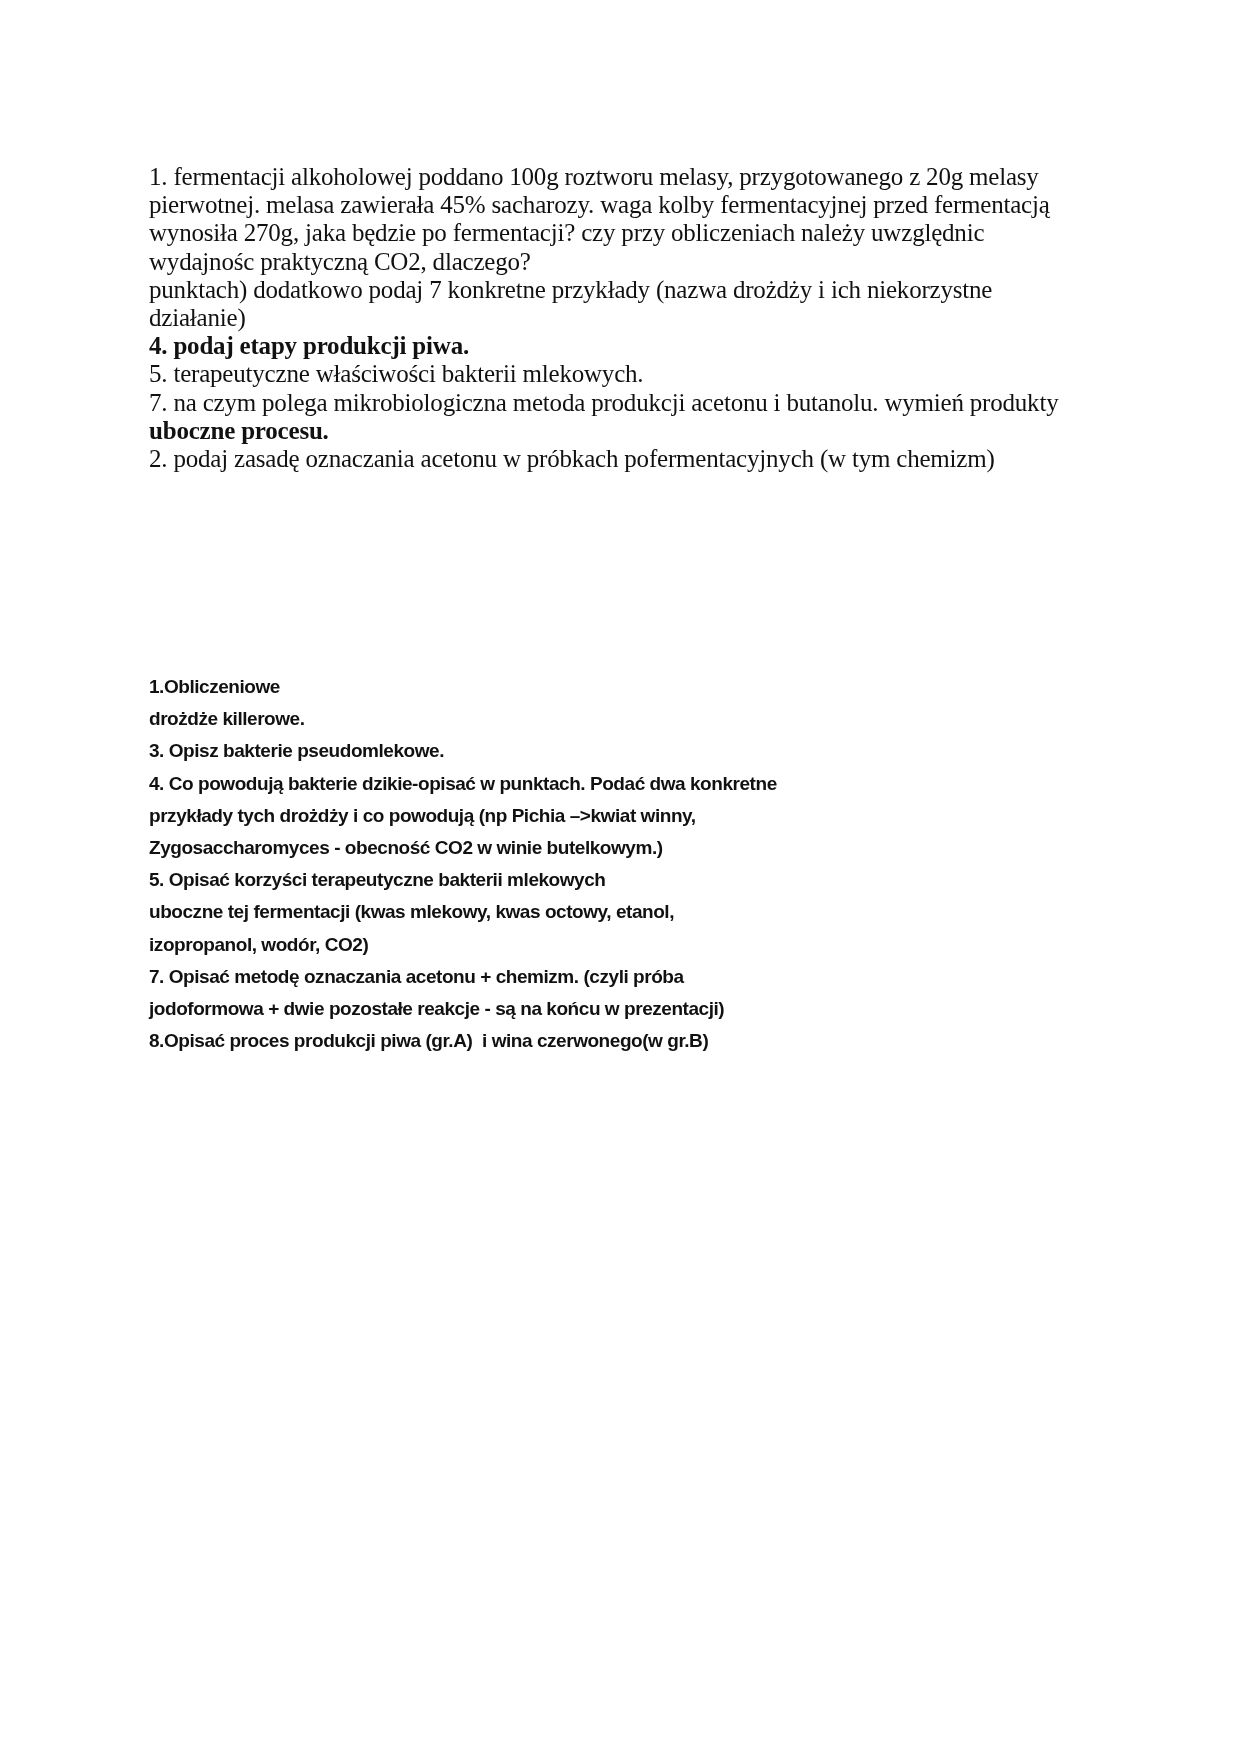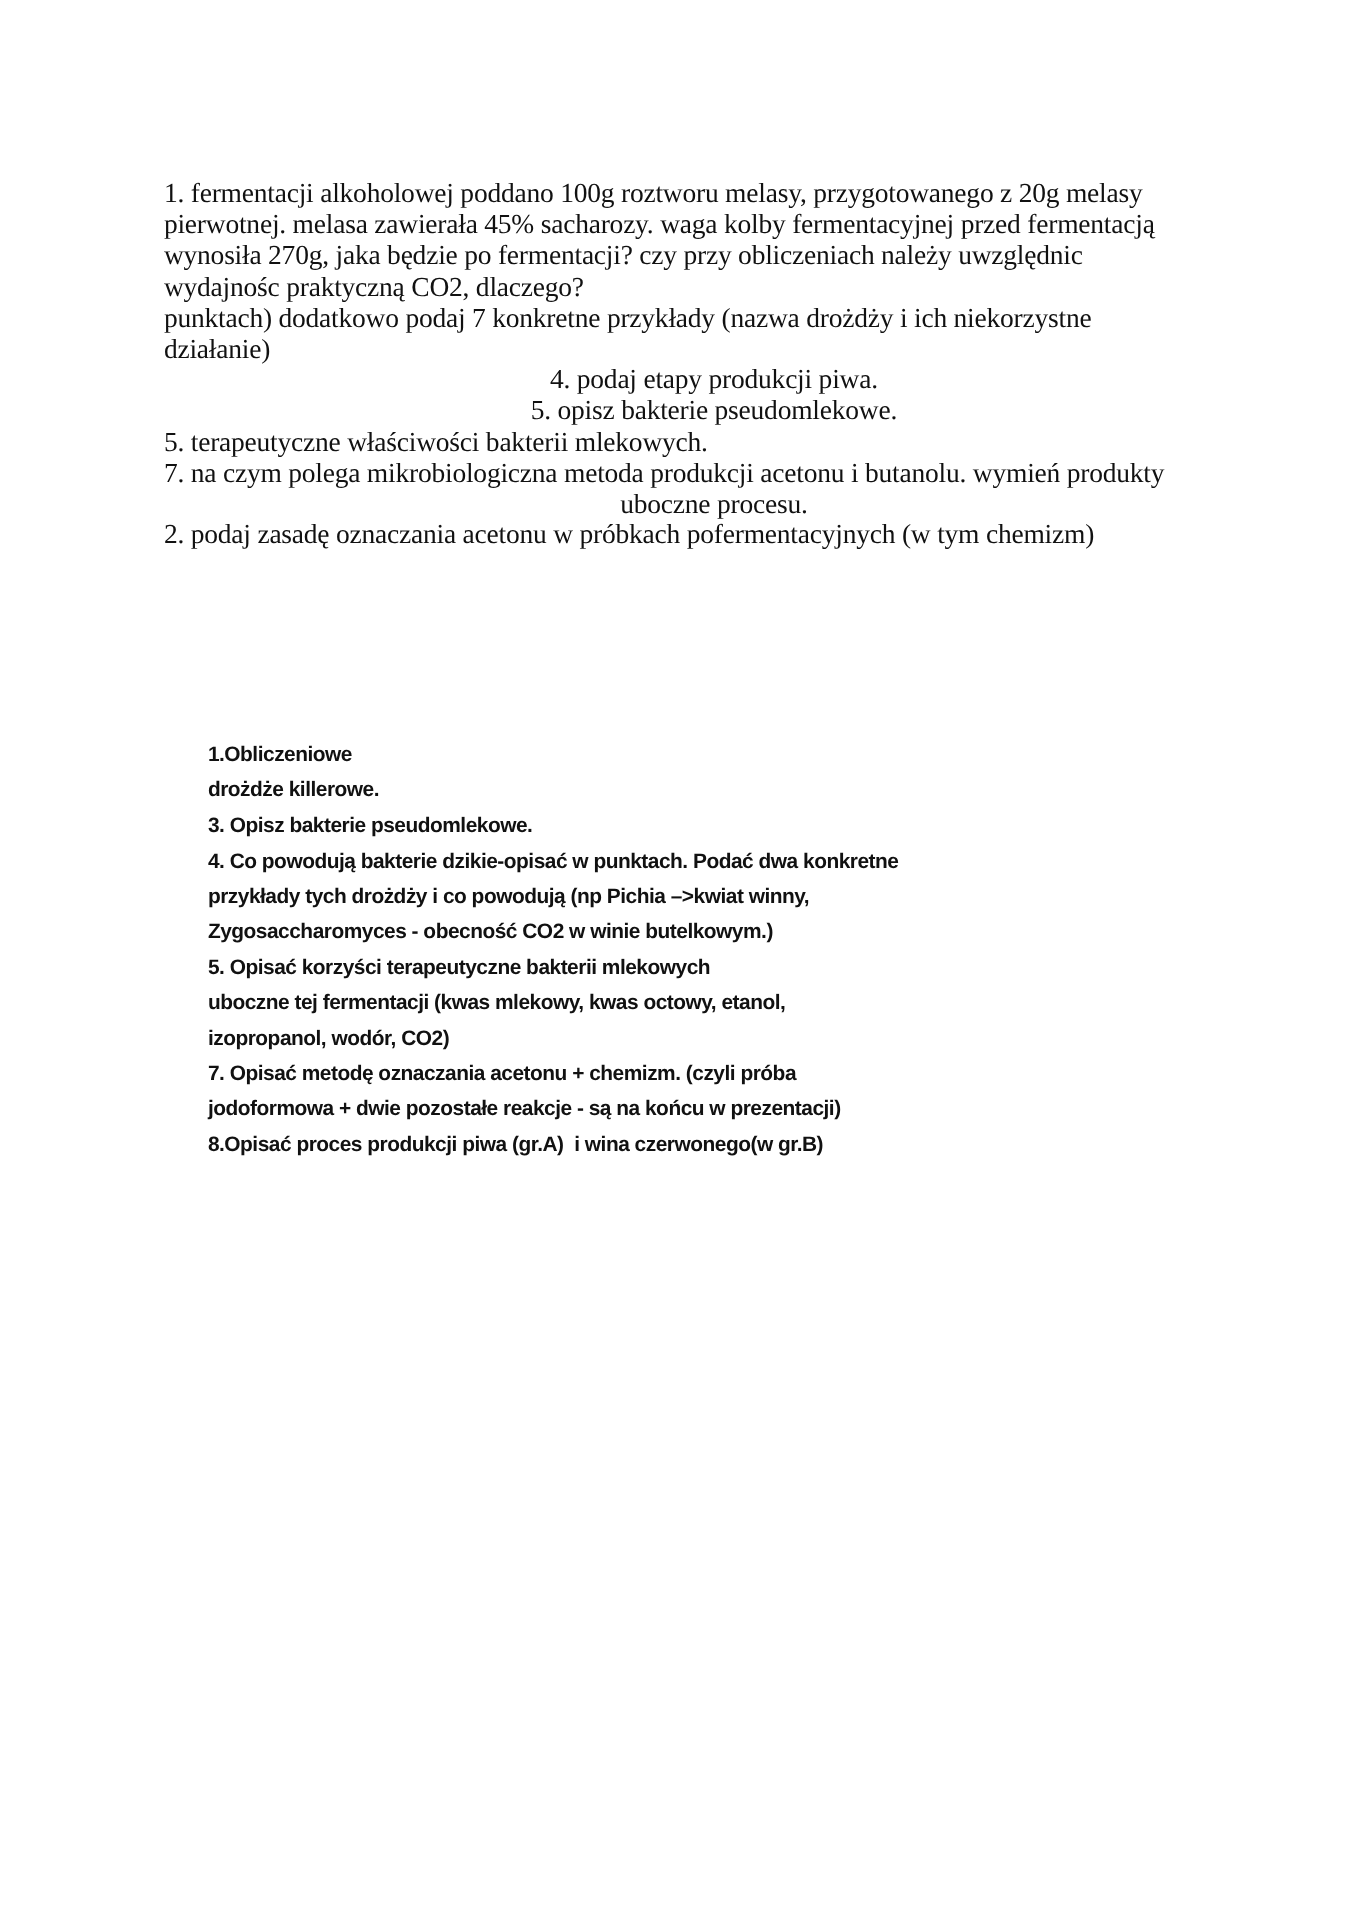--- a/index.html
+++ b/index.html
@@ -8,39 +8,38 @@
     .block1 {
       position: absolute; left: 149px; top: 148px; width: 1000px;
       font-family: "Liberation Serif", "DejaVu Serif", serif;
       font-size: 25px; line-height: 28.2px; color: #111111;
       letter-spacing: -0.2px;
     }
     .block2 {
       position: absolute; left: 149px; top: 656px; width: 900px;
       font-family: "Liberation Sans", "DejaVu Sans", sans-serif;
       font-size: 19px; line-height: 32.2px; color: #111111;
-      letter-spacing: -0.45px; font-weight: bold; margin-left: 40px;
+      letter-spacing: -0.45px; font-weight: bold;
     }
     .line { white-space: pre; display: block; }
-    .b { font-weight: normal; text-align: center; }
+    .b { font-weight: bold; }
   </style>
 </head>
 <body>
 
 <div class="page">
 
   <div class="block1">
     <span class="line">1. fermentacji alkoholowej poddano 100g roztworu melasy, przygotowanego z 20g melasy</span>
     <span class="line">pierwotnej. melasa zawierała 45% sacharozy. waga kolby fermentacyjnej przed fermentacją</span>
     <span class="line">wynosiła 270g, jaka będzie po fermentacji? czy przy obliczeniach należy uwzględnic</span>
     <span class="line">wydajnośc praktyczną CO2, dlaczego?</span>
     <span class="line">punktach) dodatkowo podaj 7 konkretne przykłady (nazwa drożdży i ich niekorzystne</span>
     <span class="line">działanie)</span>
     <span class="line b">4. podaj etapy produkcji piwa.</span>
-    <span class="line b">5. opisz bakterie pseudomlekowe.</span>
     <span class="line">5. terapeutyczne właściwości bakterii mlekowych.</span>
     <span class="line">7. na czym polega mikrobiologiczna metoda produkcji acetonu i butanolu. wymień produkty</span>
     <span class="line b">uboczne procesu.</span>
     <span class="line">2. podaj zasadę oznaczania acetonu w próbkach pofermentacyjnych (w tym chemizm)</span>
   </div>
 
   <div class="block2">
     <span class="line">1.Obliczeniowe</span>
     <span class="line">drożdże killerowe.</span>
     <span class="line">3. Opisz bakterie pseudomlekowe.</span>

